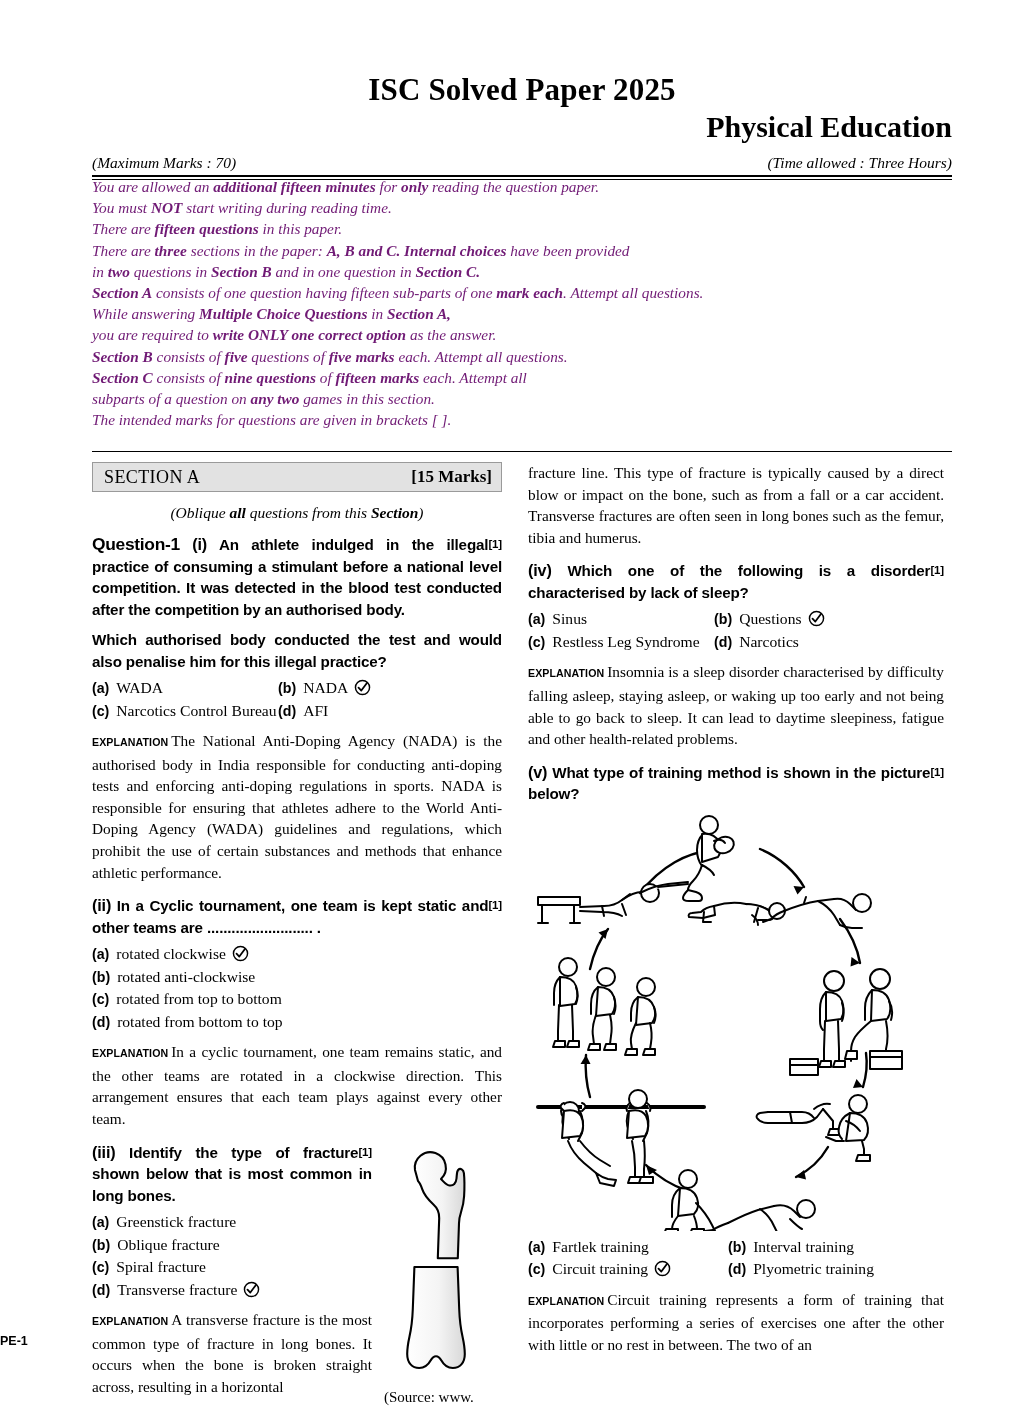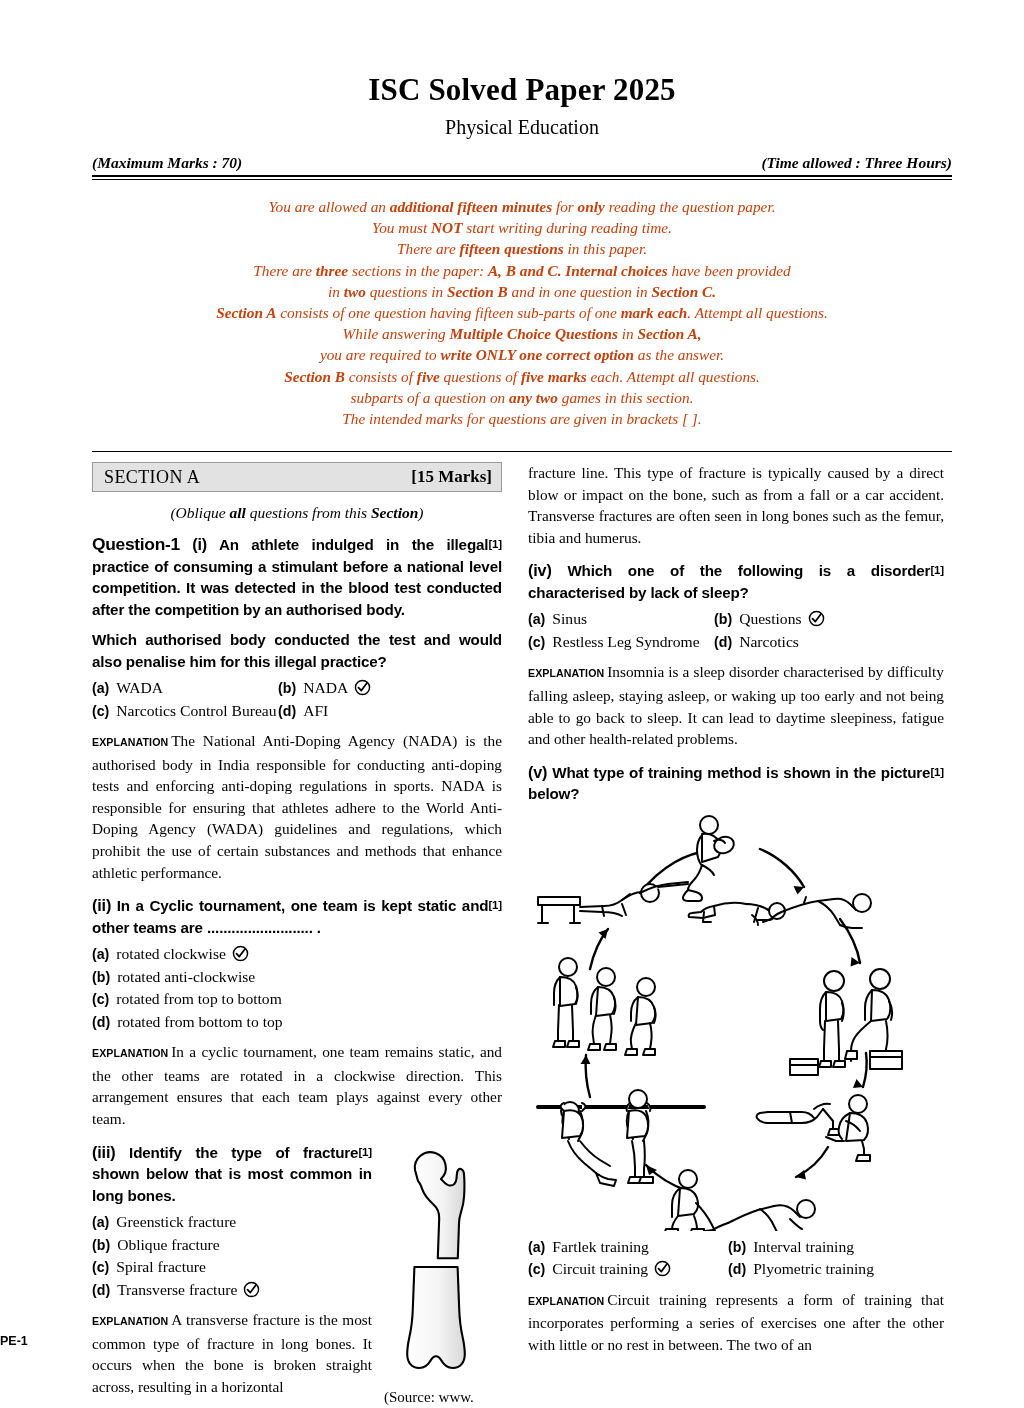--- a/index.html
+++ b/index.html
@@ -32,56 +32,56 @@
   }
   .doc-title {
     text-align: center;
     font-family: "Liberation Serif", serif;
     font-weight: bold;
     font-size: 31px;
     line-height: 36px;
     letter-spacing: 0.2px;
   }
   .doc-subtitle {
-    text-align: center;
-    font-family: "Liberation Serif", serif;
-    font-weight: normal;
-    font-size: 20px;
+    text-align: right;
+    font-family: "Liberation Serif", serif;
+    font-weight: bold;
+    font-size: 30px;
     line-height: 36px;
     margin-top: 1px;
   }
   .marks-row {
     display: flex;
     justify-content: space-between;
     align-items: baseline;
     margin-top: 9px;
     font-family: "Liberation Serif", serif;
     font-style: italic;
-    font-weight: bold;
+    font-weight: normal;
     font-size: 15.5px;
   }
   .rule-double {
     margin-top: 3px;
     border-top: 2.2px solid #000;
     border-bottom: 1px solid #000;
     height: 2px;
   }
 
   
   .instructions {
     position: absolute;
     left: 92px;
-    top: 196px;
+    top: 176px;
     width: 860px;
-    text-align: center;
+    text-align: left;
     font-family: "Liberation Serif", serif;
     font-style: italic;
     font-size: 15.3px;
     line-height: 21.2px;
-    color: #c2410c;
+    color: #701a75;
   }
   .instructions div { white-space: nowrap; }
   .instructions b { font-weight: bold; font-style: italic; }
 
   .rule-below-instr {
     position: absolute;
     left: 92px;
     top: 451px;
     width: 860px;
     border-top: 1.6px solid #000;
@@ -250,20 +250,21 @@
   <div class="instructions" id="instructions-list">
       <div>You are allowed an <b>additional fifteen minutes</b> for <b>only</b> reading the question paper.</div>
       <div>You must <b>NOT</b> start writing during reading time.</div>
       <div>There are <b>fifteen questions</b> in this paper.</div>
       <div>There are <b>three</b> sections in the paper: <b>A, B and C. Internal choices</b> have been provided</div>
       <div>in <b>two</b> questions in <b>Section B</b> and in one question in <b>Section C.</b></div>
       <div><b>Section A</b> consists of one question having fifteen sub-parts of one <b>mark each</b>. Attempt all questions.</div>
       <div>While answering <b>Multiple Choice Questions</b> in <b>Section A,</b></div>
       <div>you are required to <b>write ONLY one correct option</b> as the answer.</div>
       <div><b>Section B</b> consists of <b>five</b> questions of <b>five marks</b> each. Attempt all questions.</div>
+      <div><b>Section C</b> consists of <b>nine questions</b> of <b>fifteen marks</b> each. Attempt all</div>
       <div>subparts of a question on <b>any two</b> games in this section.</div>
       <div>The intended marks for questions are given in brackets [ ].</div>
     </div>
   <div class="rule-below-instr"></div>
 
   <div class="col col-left">
 
     <div class="section-bar">
       <span class="sec-name">SECTION A</span>
       <span class="sec-marks">[15 Marks]</span>

